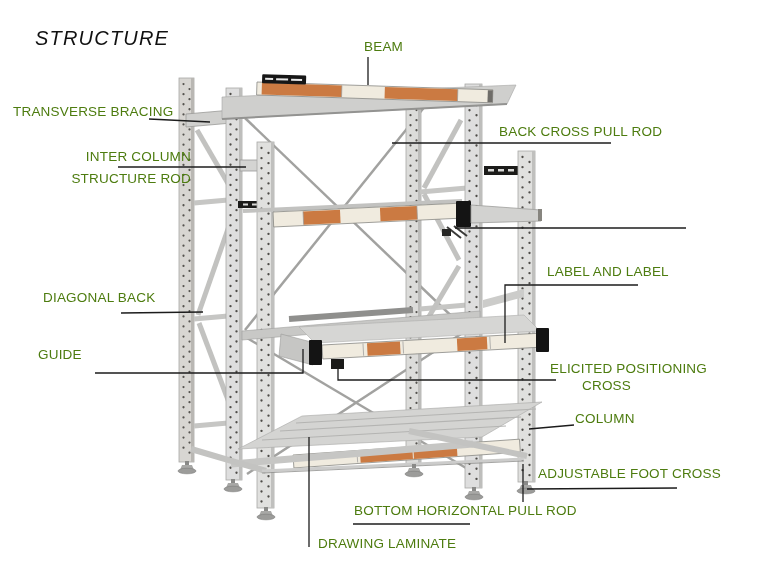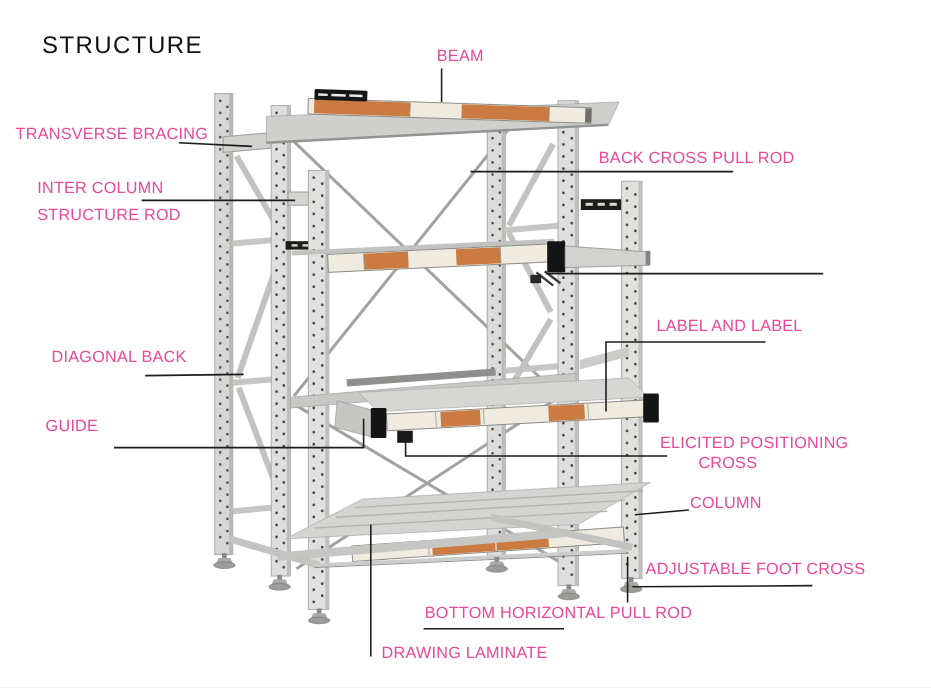--- a/index.html
+++ b/index.html
@@ -2,27 +2,27 @@
 <html><head>
 <meta charset="utf-8">
 <style>
   html,body{margin:0;padding:0;background:#e8e8e8;}
   #stage{
     position:relative;width:776px;height:573px;background:#ffffff;
     font-family:"Liberation Sans", sans-serif;overflow:hidden;
   }
   #structure-svg{position:absolute;left:0;top:0;}
   .lbl{
-    position:absolute;color:#ec4899;font-size:13.5px;line-height:15px;
+    position:absolute;color:#4d7c0f;font-size:13.5px;line-height:15px;
     letter-spacing:0.2px;white-space:nowrap;
   }
-  .lbl-center{text-align:left;white-space:normal;}
+  .lbl-center{text-align:right;white-space:normal;}
   #title{
     position:absolute;left:35px;top:27px;font-size:20px;letter-spacing:1.2px;
-    color:#111;font-weight:400;
+    color:#111;font-weight:400;font-style:italic;
   }
 </style>
 </head>
 <body>
 
 <div id="stage">
 
 <svg id="structure-svg" width="776" height="573" viewBox="0 0 776 573">
 
   <g stroke="#a2a2a0" stroke-width="2.5">

